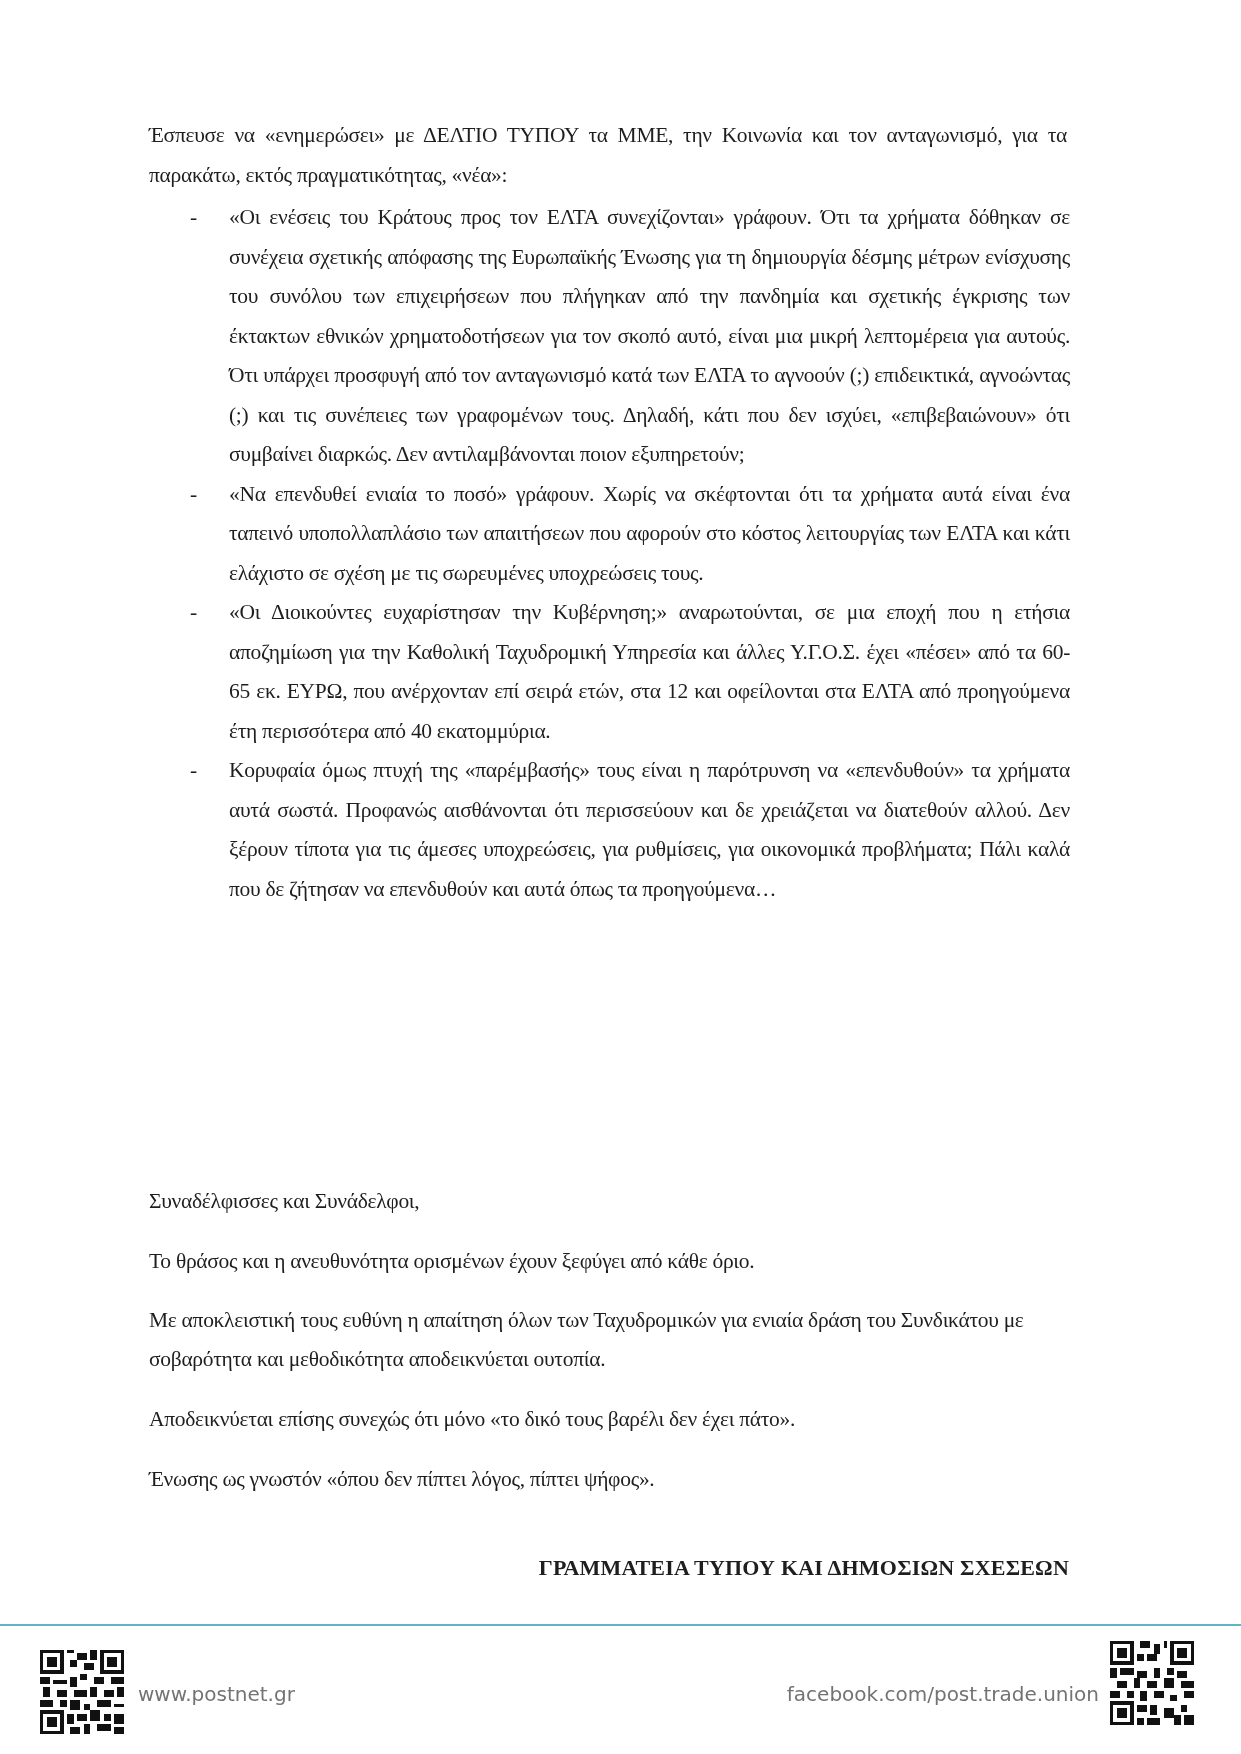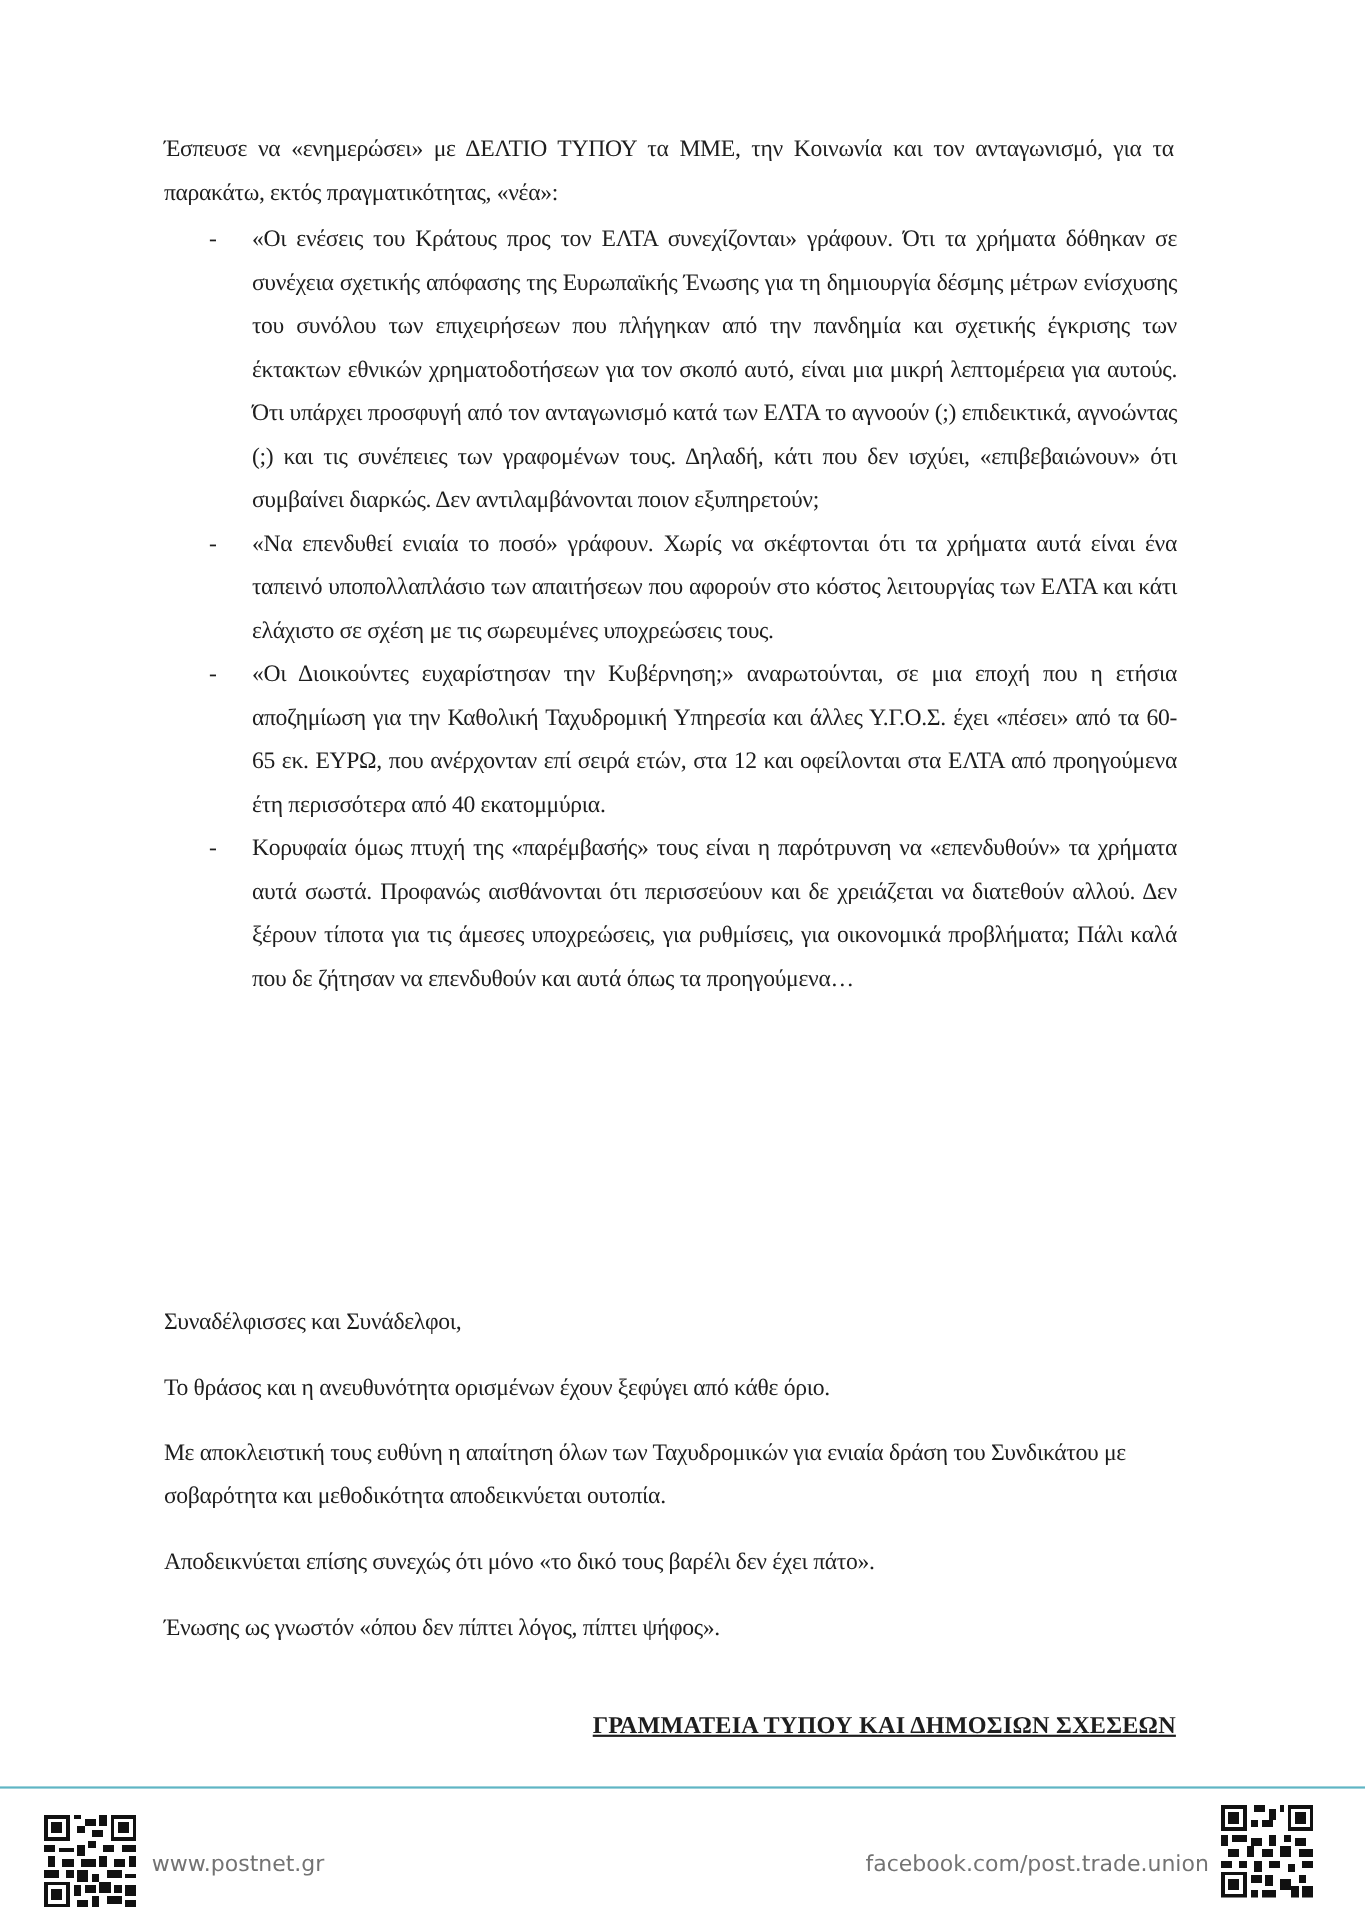--- a/index.html
+++ b/index.html
@@ -16,21 +16,21 @@
     .intro { top: 115px; line-height: 40px; text-align: justify; text-align-last: left; }
     .list { position: absolute; left: 185px; top: 198px; width: 885px; margin: 0; padding: 0; list-style: none; font-size: 21.5px; letter-spacing: -0.3px; }
     .list li { position: relative; padding-left: 44px; line-height: 39.5px; text-align: justify; }
     .list li .dash { position: absolute; left: 5px; top: 0; }
     .list li b { font-weight: normal; }
     .closing { top: 1154px; margin-top: 27px; }
     .closing p { margin: 0 0 20px 0; line-height: 40px; }
     .closing p.wrap { line-height: 39px; }
     .signature {
       position: absolute; top: 1555px; right: 172px;
-      font-weight: bold; font-size: 22px; letter-spacing: 0.2px; text-decoration: underline;
+      font-weight: bold; font-size: 22px; letter-spacing: 0.2px;
     }
     .divider { position: absolute; left: 0; top: 1624px; width: 1241px; height: 2px; background: #5fb5c4; }
     .footer-link {
       position: absolute; top: 1682px;
       font-family: "DejaVu Sans", "Liberation Sans", sans-serif;
       font-size: 20px; color: #737373;
     }
     .footer-left { left: 138px; }
     .footer-right { right: 142px; }
     .qr { position: absolute; width: 84px; height: 84px; }

